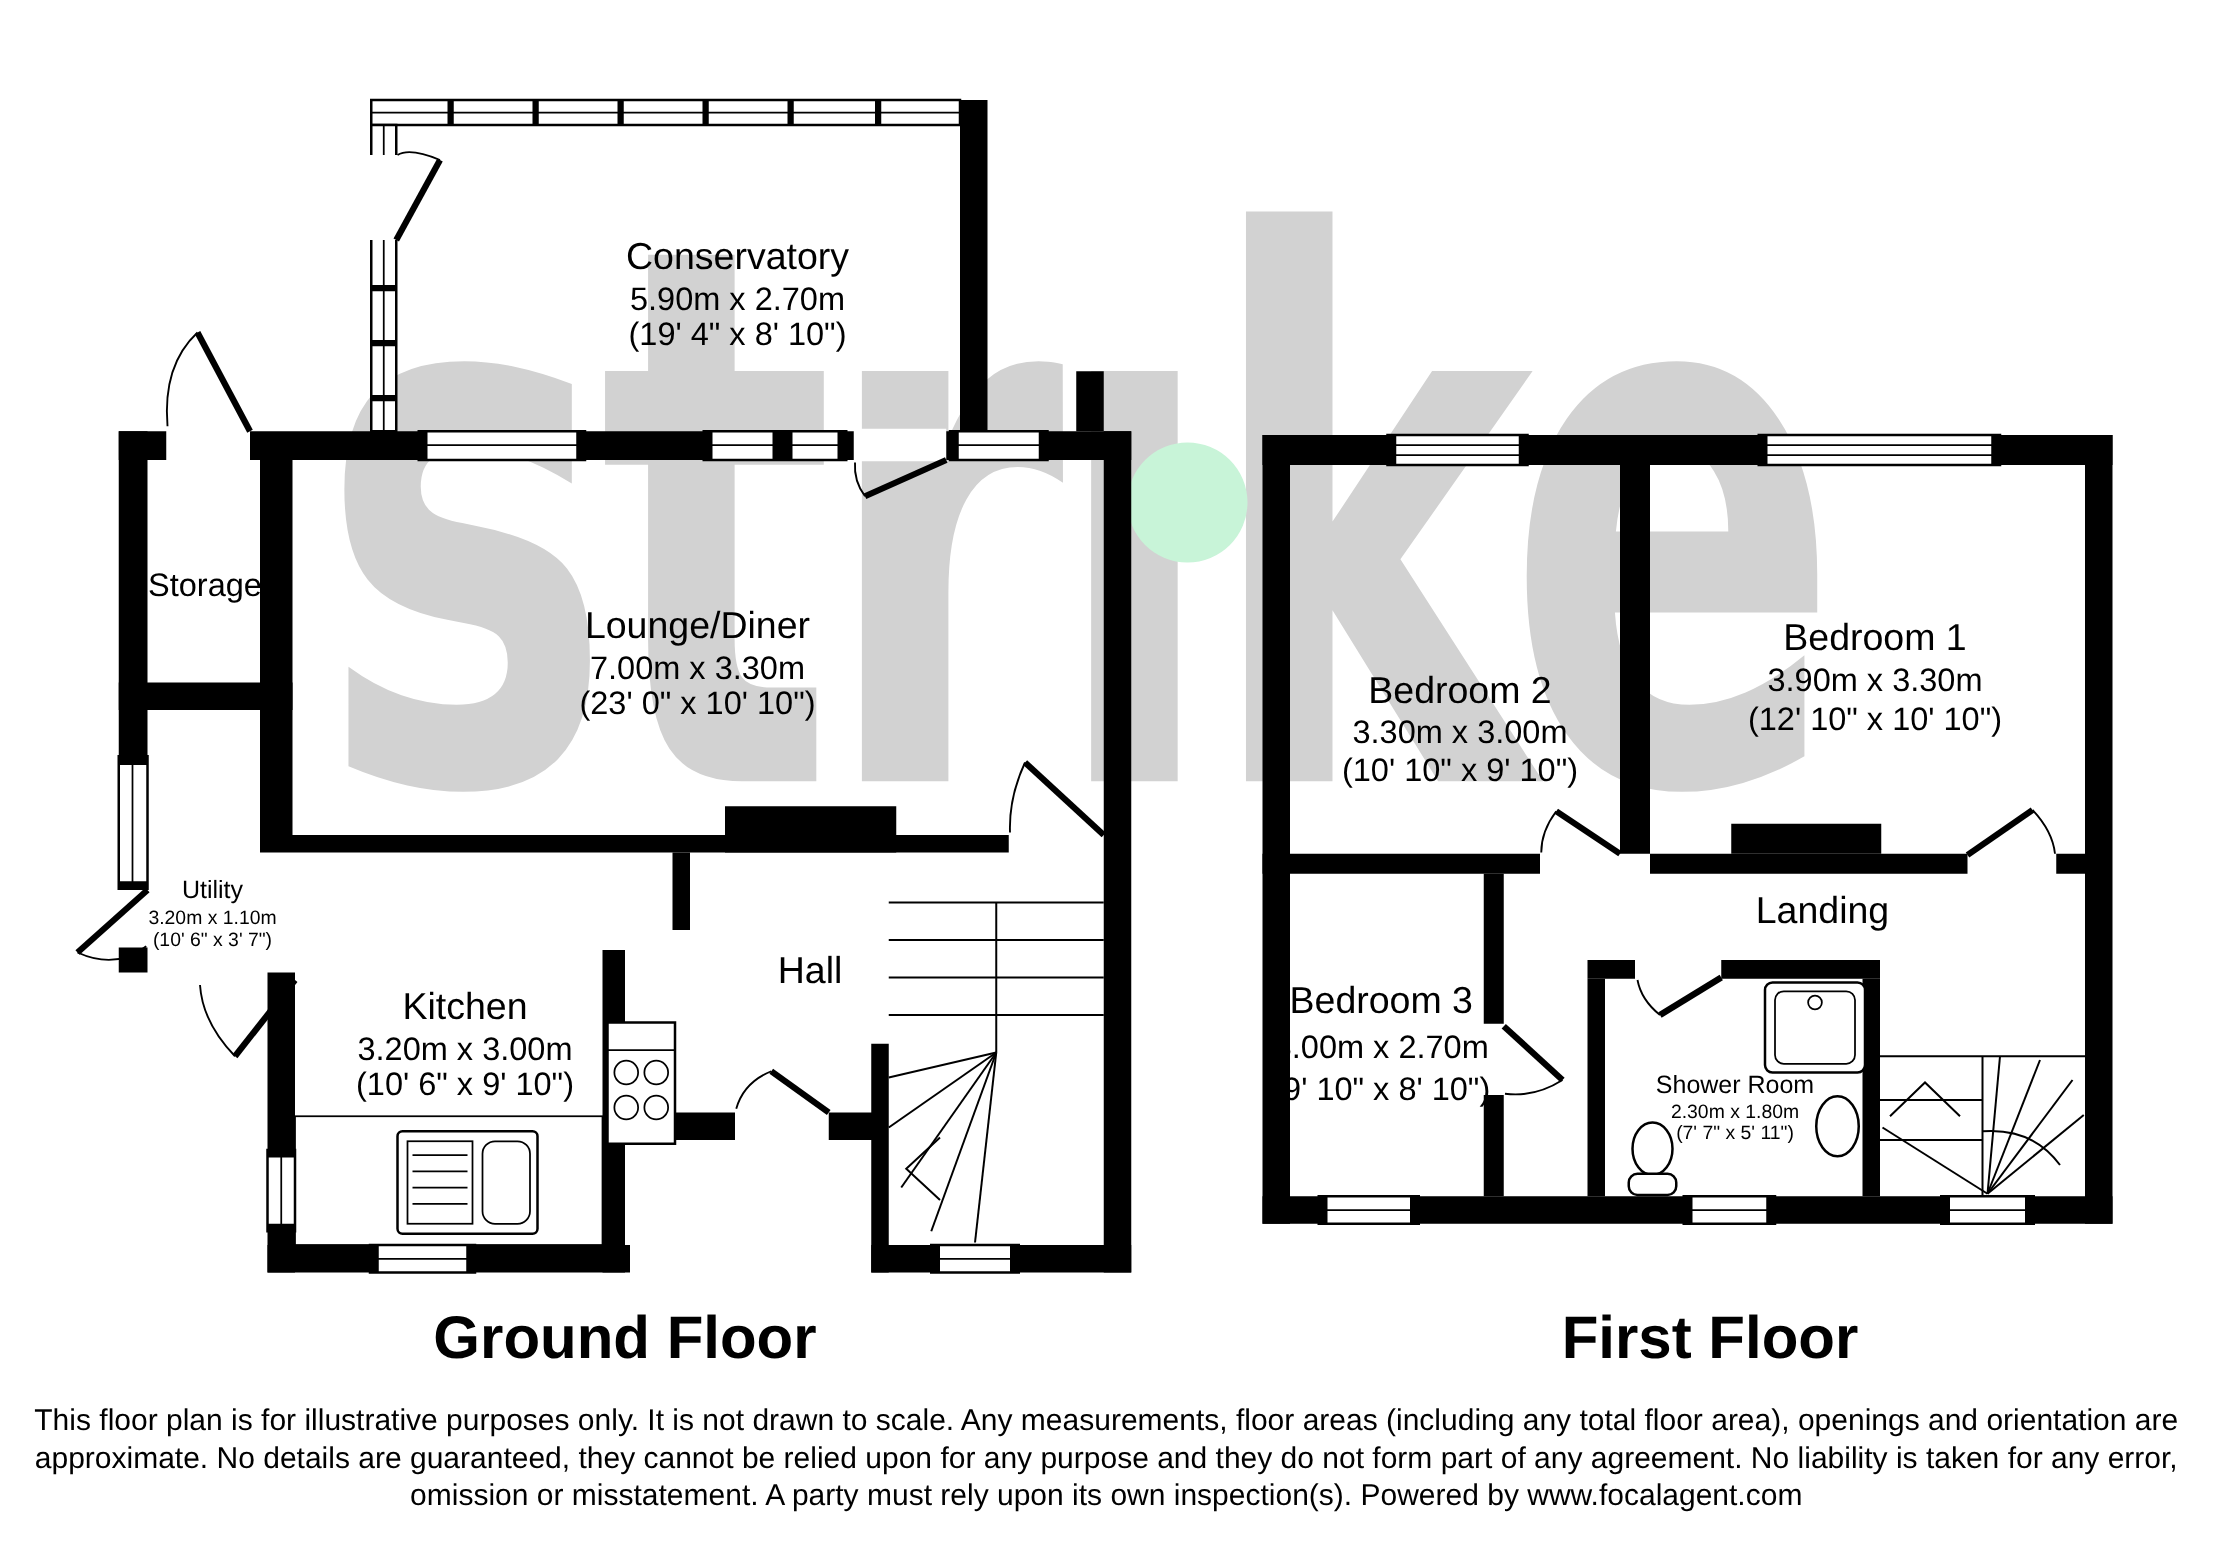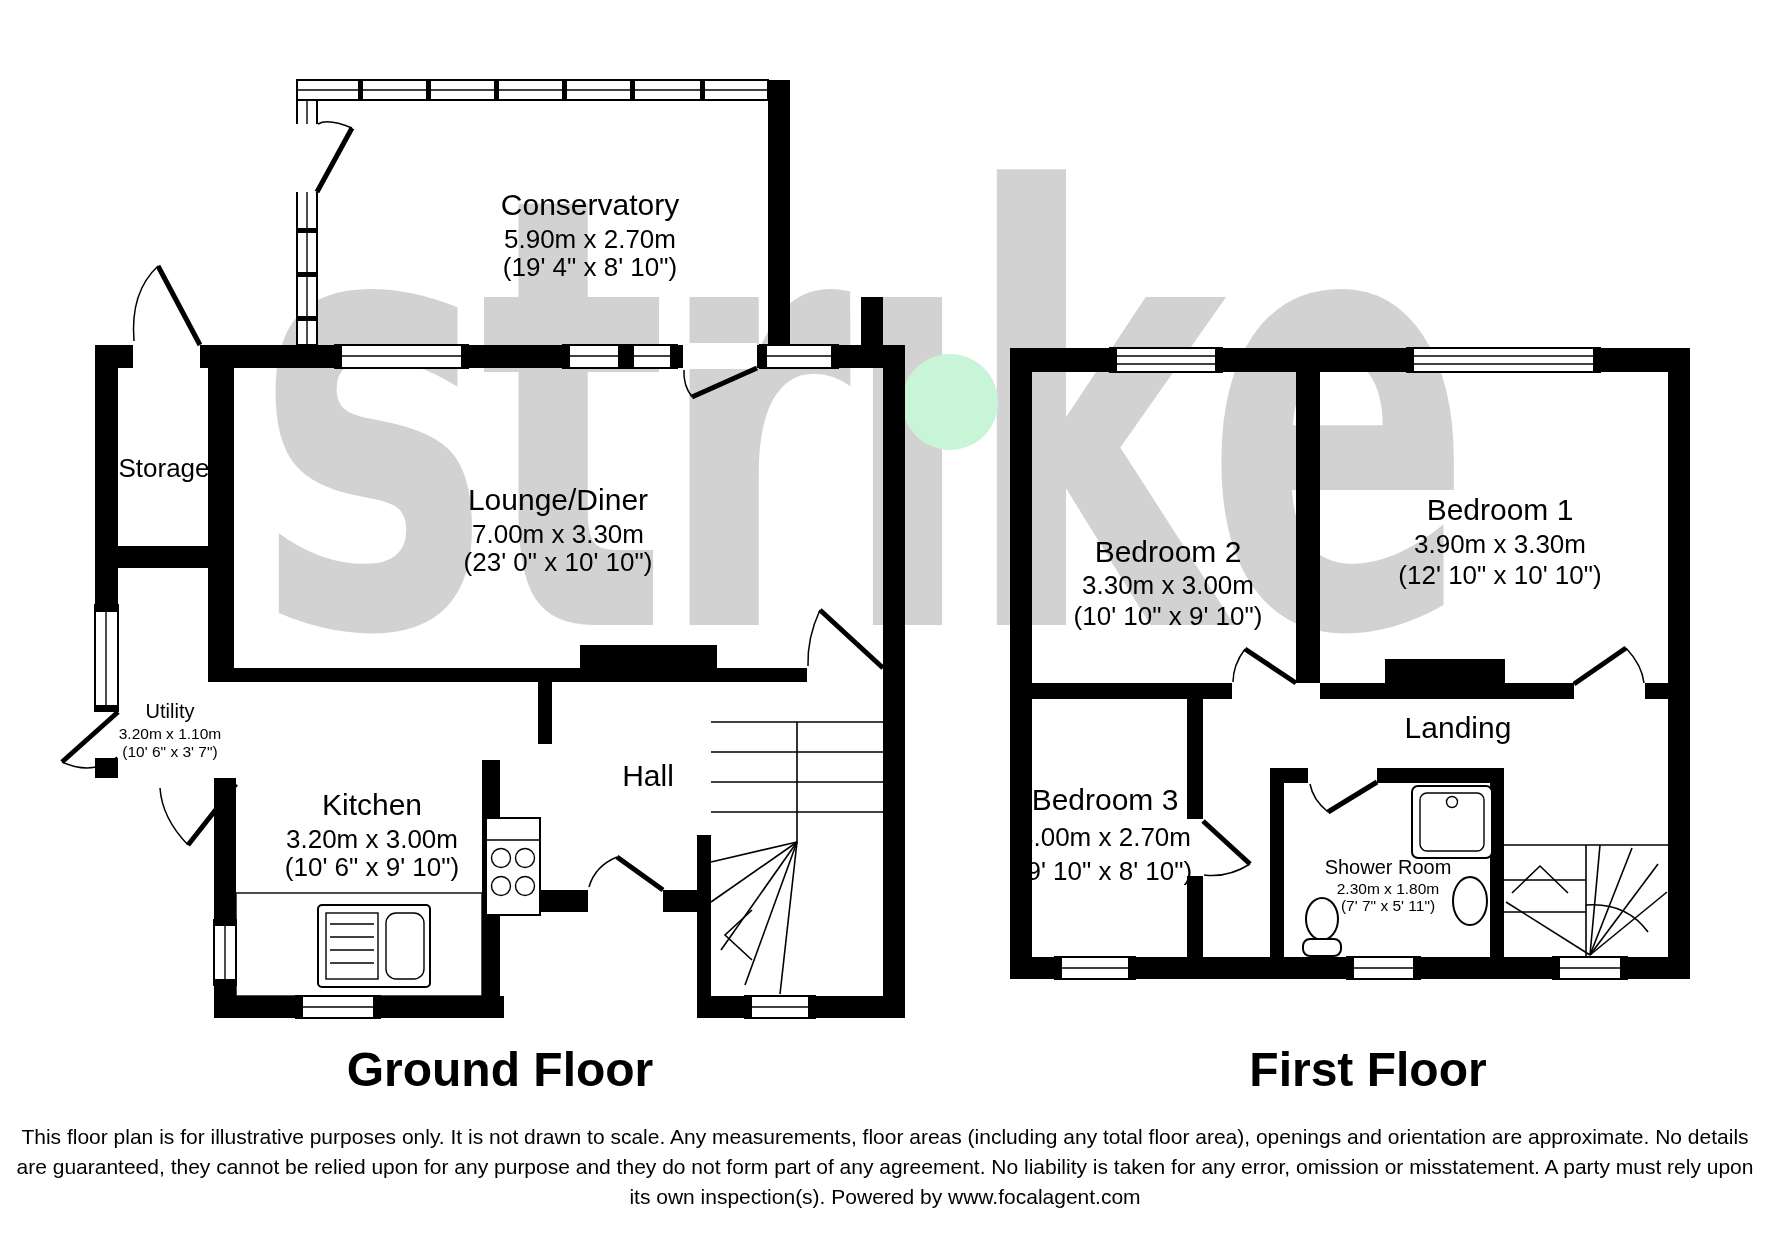--- a/index.html
+++ b/index.html
@@ -22,21 +22,21 @@
   .arc{stroke:#000;stroke-width:1.5;fill:none;}
   .fix{fill:#fff;stroke:#000;stroke-width:2;}
   .fixthin{fill:none;stroke:#000;stroke-width:1.4;}
   .stair{stroke:#000;stroke-width:1.6;fill:none;}
   .rn{font-size:30px;fill:#000;text-anchor:middle;}
   .rd{font-size:26px;fill:#000;text-anchor:middle;}
   .rns{font-size:20px;fill:#000;text-anchor:middle;}
   .rds{font-size:15.5px;fill:#000;text-anchor:middle;}
   .floor{font-size:48px;font-weight:bold;fill:#000;text-anchor:middle;}
   #disclaimer{position:absolute;left:15px;top:1122px;width:1740px;text-align:center;
-      font-size:21px;line-height:30px;color:#000;}
+      font-size:24px;line-height:30px;color:#000;}
 </style>
 </head>
 <body>
 
 <div id="canvas">
 
   <div id="wm">strıke</div>
   <div id="wm-dot"></div>
 
   <svg width="1771" height="1239" viewBox="0 0 1771 1239">

